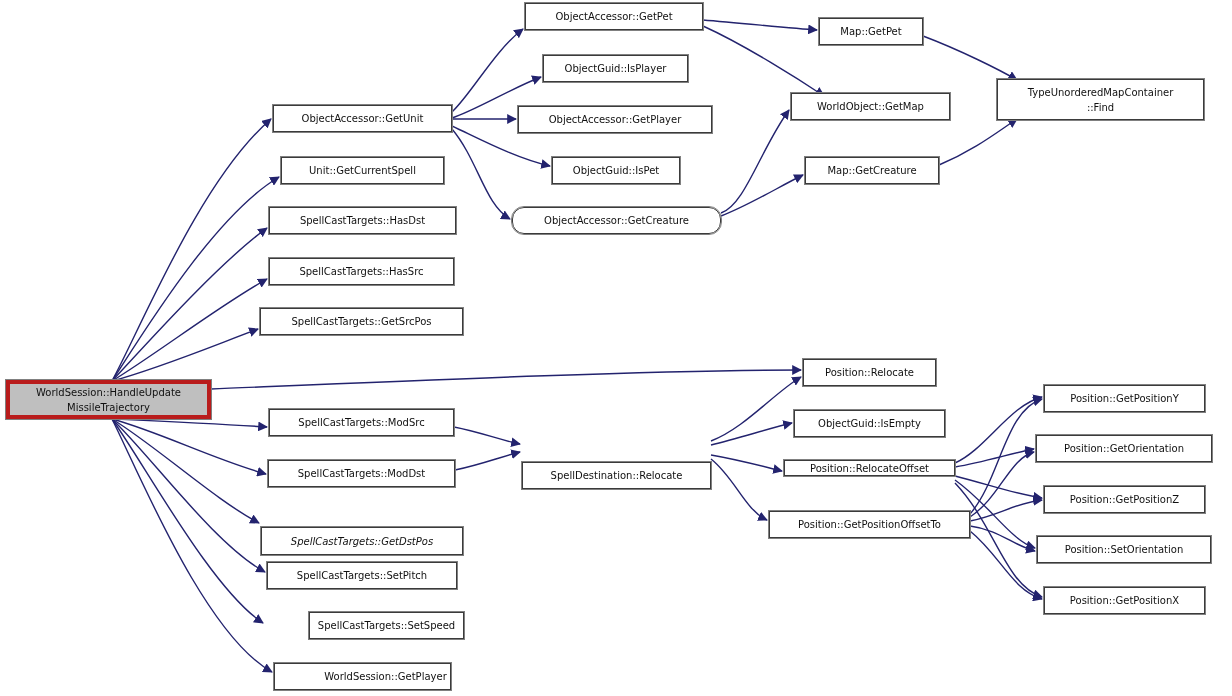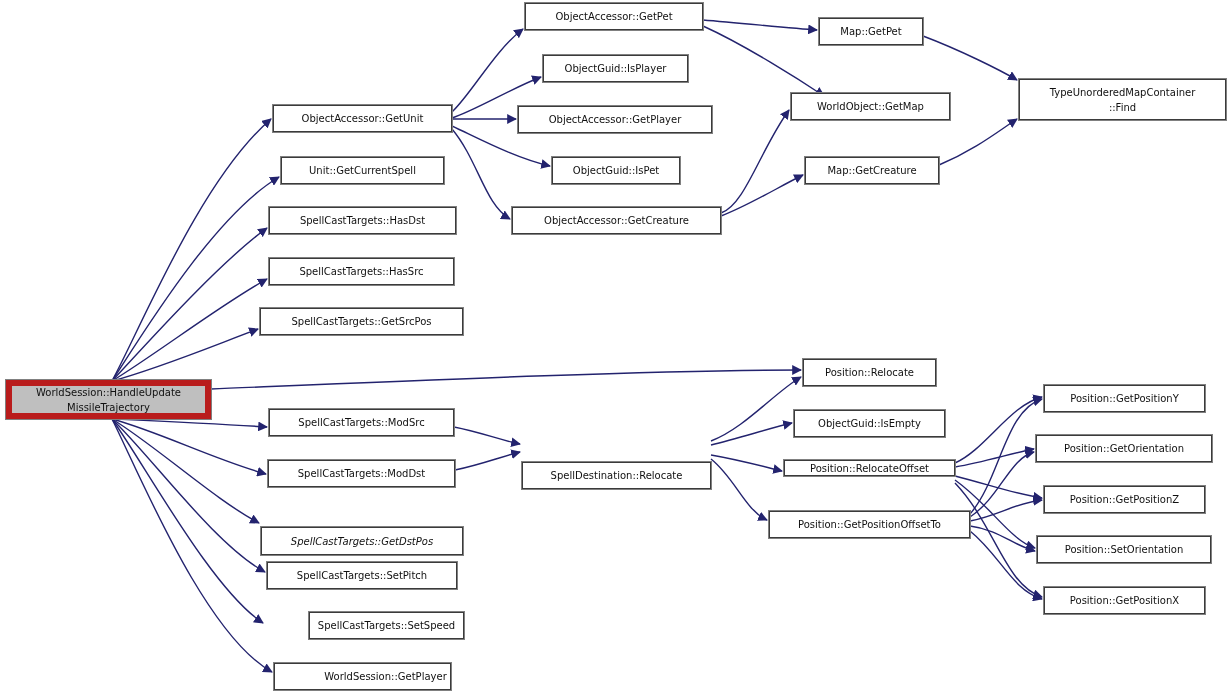--- a/index.html
+++ b/index.html
@@ -24,21 +24,21 @@
     text-align:center;
     color:#101010;
     font-size:10px;
     line-height:15px;
     letter-spacing:0px;
     white-space:pre-line;
     z-index:5;
   }
   .node.root{
     background:#bfbfbf;
-    border:6px solid #b91c1c;
+    border:4px solid #b91c1c;
   }
   .node .lbl{display:block;padding:0 5px;}
 </style>
 </head>
 <body>
 
 <div id="canvas">
   <svg id="edges" xmlns="http://www.w3.org/2000/svg">
     <defs>
       <marker id="arrow" viewBox="0 0 10 10" refX="9" refY="5" markerWidth="7" markerHeight="7" orient="auto-start-reverse">
@@ -98,25 +98,25 @@
       <div class="node" style="left: 269px; top: 409px; width: 185px; height: 27px;"><span class="lbl">SpellCastTargets::ModSrc</span></div>
       <div class="node" style="left: 268px; top: 460px; width: 187px; height: 27px;"><span class="lbl">SpellCastTargets::ModDst</span></div>
       <div class="node" style="left: 261px; top: 527px; width: 202px; height: 28px; font-style: italic;"><span class="lbl">SpellCastTargets::GetDstPos</span></div>
       <div class="node" style="left: 267px; top: 562px; width: 190px; height: 27px;"><span class="lbl">SpellCastTargets::SetPitch</span></div>
       <div class="node" style="left: 265px; top: 612px; width: 155px; height: 27px; margin-left: 44px;"><span class="lbl">SpellCastTargets::SetSpeed</span></div>
       <div class="node" style="left: 274px; top: 663px; width: 177px; height: 27px; padding-left: 46px;"><span class="lbl">WorldSession::GetPlayer</span></div>
       <div class="node" style="left: 525px; top: 3px; width: 178px; height: 27px;"><span class="lbl">ObjectAccessor::GetPet</span></div>
       <div class="node" style="left: 543px; top: 55px; width: 145px; height: 27px;"><span class="lbl">ObjectGuid::IsPlayer</span></div>
       <div class="node" style="left: 518px; top: 106px; width: 194px; height: 27px;"><span class="lbl">ObjectAccessor::GetPlayer</span></div>
       <div class="node" style="left: 552px; top: 157px; width: 128px; height: 27px;"><span class="lbl">ObjectGuid::IsPet</span></div>
-      <div class="node" style="left: 512px; top: 207px; width: 209px; height: 27px;"><span class="lbl">ObjectAccessor::GetCreature</span></div>
+      <div class="node" style="left: 512px; top: 207px; width: 209px; height: 27px; border-radius: 12px;"><span class="lbl">ObjectAccessor::GetCreature</span></div>
       <div class="node" style="left: 819px; top: 18px; width: 104px; height: 27px;"><span class="lbl">Map::GetPet</span></div>
       <div class="node" style="left: 791px; top: 93px; width: 159px; height: 27px;"><span class="lbl">WorldObject::GetMap</span></div>
       <div class="node" style="left: 805px; top: 157px; width: 134px; height: 27px;"><span class="lbl">Map::GetCreature</span></div>
-      <div class="node" style="left: 1019px; top: 79px; width: 207px; height: 41px;"><span class="lbl">TypeUnorderedMapContainer
+      <div class="node" style="left: 997px; top: 79px; width: 207px; height: 41px;"><span class="lbl">TypeUnorderedMapContainer
 ::Find</span></div>
       <div class="node" style="left: 522px; top: 435px; width: 189px; height: 27px; margin-top: 27px;"><span class="lbl">SpellDestination::Relocate</span></div>
       <div class="node" style="left: 803px; top: 359px; width: 133px; height: 27px;"><span class="lbl">Position::Relocate</span></div>
       <div class="node" style="left: 794px; top: 410px; width: 151px; height: 27px;"><span class="lbl">ObjectGuid::IsEmpty</span></div>
       <div class="node" style="left: 784px; top: 460px; width: 171px; height: 16px;"><span class="lbl">Position::RelocateOffset</span></div>
       <div class="node" style="left: 769px; top: 511px; width: 201px; height: 27px;"><span class="lbl">Position::GetPositionOffsetTo</span></div>
       <div class="node" style="left: 1044px; top: 385px; width: 161px; height: 27px;"><span class="lbl">Position::GetPositionY</span></div>
       <div class="node" style="left: 1036px; top: 435px; width: 176px; height: 27px; justify-content: center;"><span class="lbl">Position::GetOrientation</span></div>
       <div class="node" style="left: 1044px; top: 486px; width: 161px; height: 27px;"><span class="lbl">Position::GetPositionZ</span></div>
       <div class="node" style="left: 1037px; top: 536px; width: 174px; height: 27px;"><span class="lbl">Position::SetOrientation</span></div>

